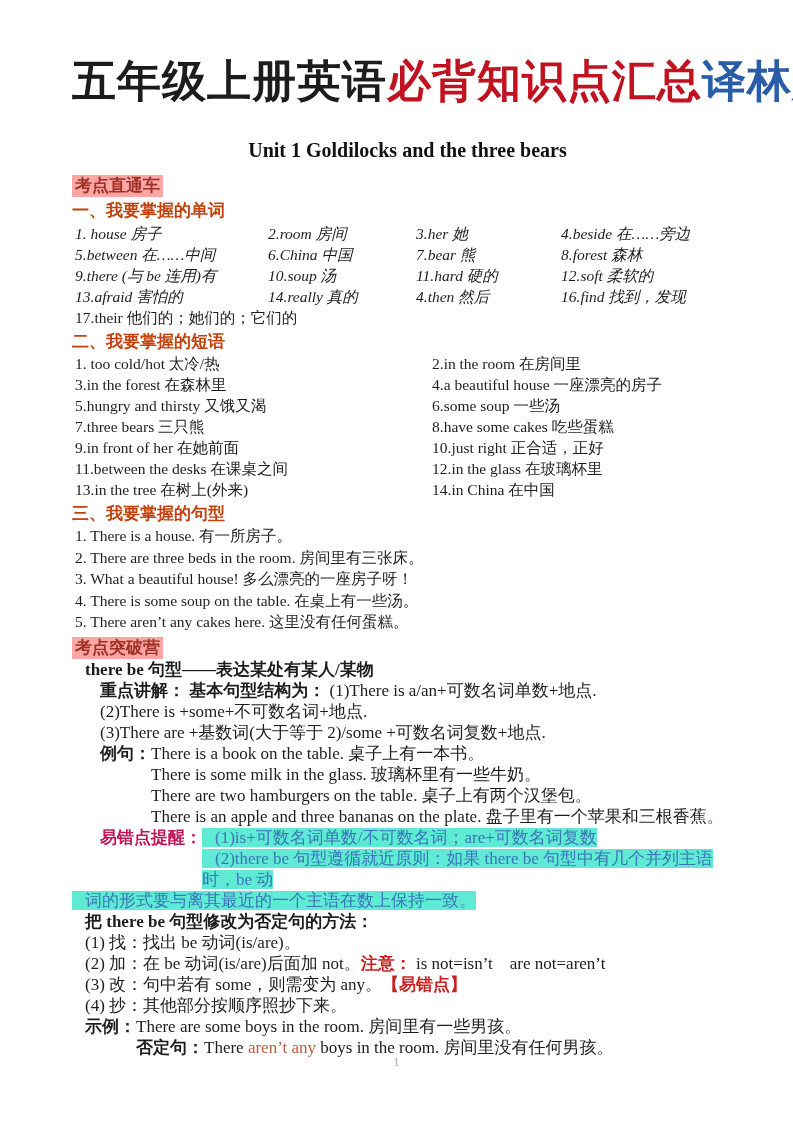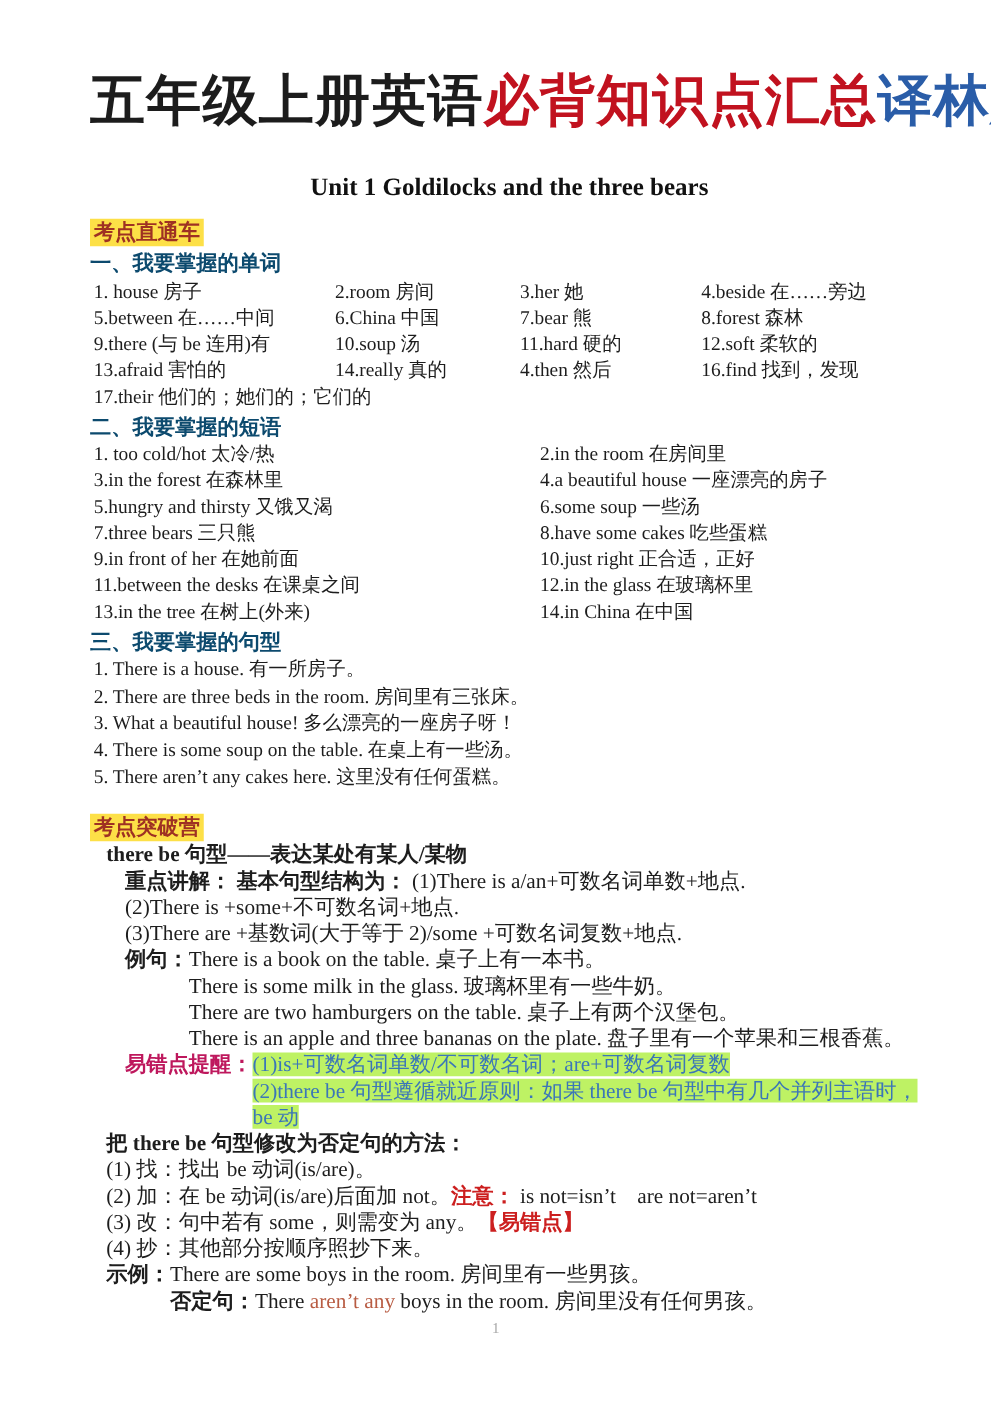--- a/index.html
+++ b/index.html
@@ -21,58 +21,58 @@
   .t-red   { color:#c1121f; }
   .t-blue  { color:#2a5da8; }
 
   .unit-title {
     text-align:center; font-weight:bold; font-size:20px;
     margin-top:34px; color:#111;
   }
 
   .banner {
     display:inline-block;
-    background:#fde047; color:#9e3123;
+    background:#fca5a5; color:#9e3123;
     font-family:"Liberation Sans", sans-serif;
     font-weight:bold; font-size:17px; line-height:22px;
     padding:0 3px; margin-top:13px;
   }
-  .banner2 { margin-top:18px; }
+  .banner2 { margin-top:4px; }
 
   .blue-heading {
-    color:#0c4a6e;
+    color:#c2410c;
     font-family:"Liberation Sans", sans-serif;
     font-weight:bold; font-size:17px; line-height:23px;
     margin-top:2px;
   }
 
   .word-grid {
     display:grid; grid-template-columns:193px 148px 145px auto;
-    font-size:15.5px; line-height:21px; padding-left:3px; margin-top:1px;
+    font-size:15.5px; line-height:21px; padding-left:3px; margin-top:1px;font-style:italic;
   }
   .word-last { font-size:15.5px; line-height:21px; padding-left:3px; }
 
   .phrase-grid {
     display:grid; grid-template-columns:357px auto;
     font-size:15.5px; line-height:21px; padding-left:3px;
   }
 
   .sentence-list { font-size:15.5px; line-height:21.5px; padding-left:3px; }
 
   .camp2 { font-size:17px; line-height:21px; }
   .ind1 { padding-left:13px; }
   .ind2 { padding-left:28px; }
   .b { font-weight:bold; }
 
   .flex-row { display:flex; align-items:flex-start; }
   .ex-label { font-weight:bold; flex:none; }
   .ex-lines { flex:1; }
 
   .tip-label { color:#be185d; font-weight:bold; flex:none; }
-  .tip-text  { color:#3b76b8; background:#bef264; }
+  .tip-text  { color:#3b76b8; background:#5eead4;padding-left:13px; }
 
   .red-accent { color:#cc1f1f; font-weight:bold;text-align:right; }
   .neg-red { color:#b85c43; }
 
   .page-number {
     position:absolute; left:0; right:0; bottom:52px;
     text-align:center; color:#a9a9a9; font-size:12px;
   }
 </style>
 </head>
@@ -167,20 +167,21 @@
         </div>
     </div>
 
     <div class="flex-row ind2">
       <span class="tip-label">易错点提醒：</span>
       <div class="ex-lines">
         <div><span class="tip-text">(1)is+可数名词单数/不可数名词；are+可数名词复数</span></div>
         <div><span class="tip-text">(2)there be 句型遵循就近原则：如果 there be 句型中有几个并列主语时，be 动</span></div>
       </div>
     </div>
+    <div><span class="tip-text">词的形式要与离其最近的一个主语在数上保持一致。</span></div>
 
     <div class="b ind1">把 there be 句型修改为否定句的方法：</div>
 
     <div class="ind1">(1) 找：找出 be 动词(is/are)。</div>
     <div class="ind1">
       <span>(2) 加：在 be 动词(is/are)后面加 not。</span><span class="red-accent">注意：</span>
       <span>is not=isn’t　are not=aren’t</span>
     </div>
     <div class="ind1">
       <span>(3) 改：句中若有 some，则需变为 any。</span><span class="red-accent">【易错点】</span>

